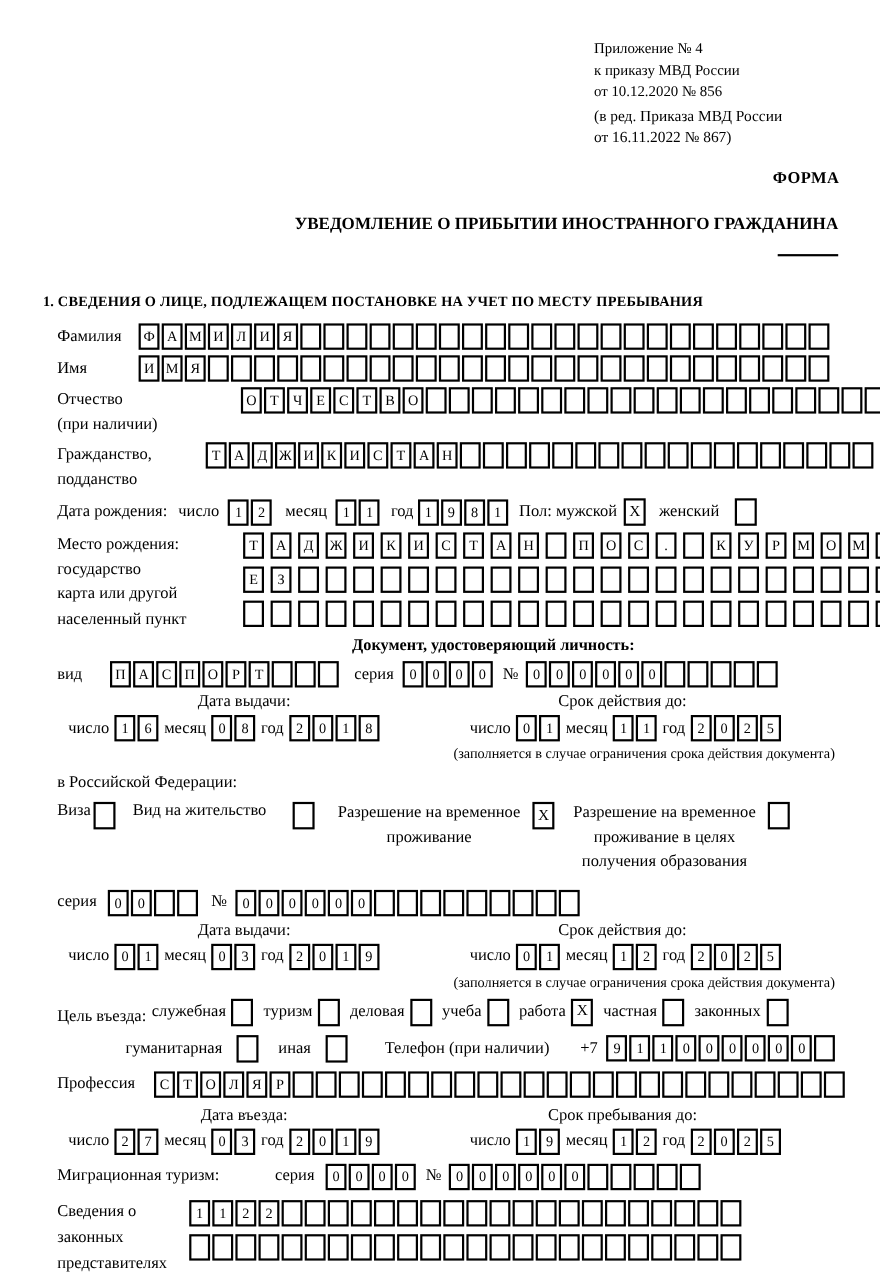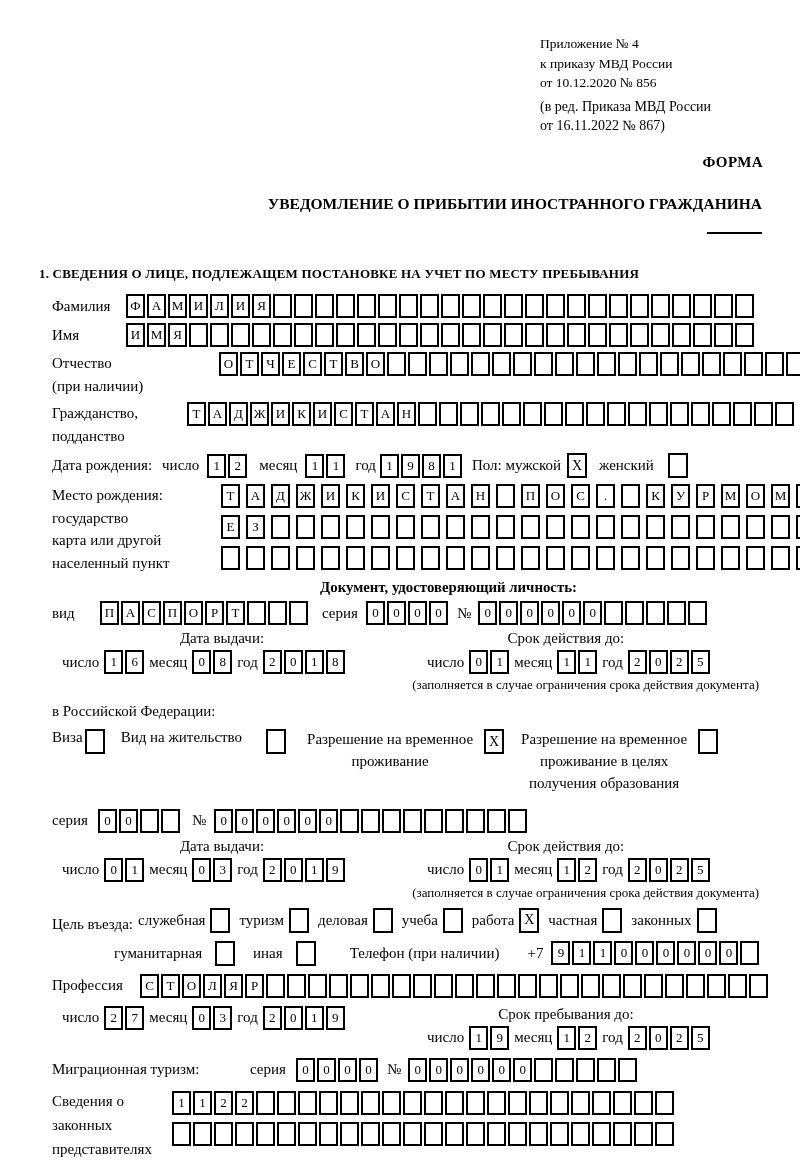--- a/index.html
+++ b/index.html
@@ -608,20 +608,21 @@
       <span class="cell"></span>
       <span class="cell"></span>
       <span class="cell"></span>
       <span class="cell"></span>
       <span class="cell"></span>
     </span>
 </div>
 
 <div class="date-section" style="margin-top:8px">
   <div class="date-col" style="margin-left:10px;width:320px">
+    <div class="dhead">Дата въезда:</div>
     <div class="dl">
       <span class="dlab" style="margin-left:0">число</span>
       <span class="cells">
           <span class="cell">2</span>
           <span class="cell">7</span>
         </span>
       <span class="dlab">месяц</span>
       <span class="cells">
           <span class="cell">0</span>
           <span class="cell">3</span>

